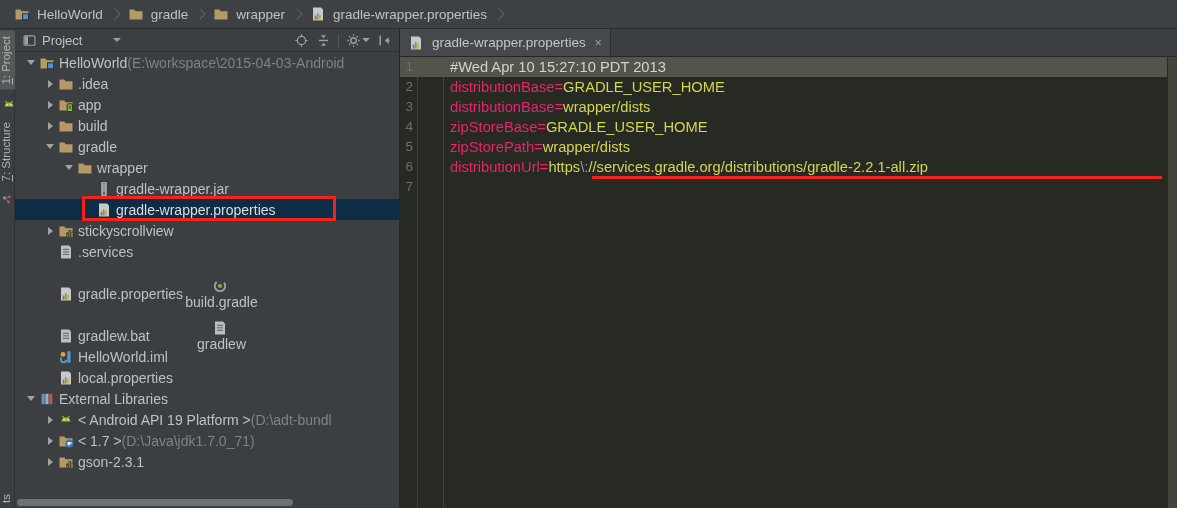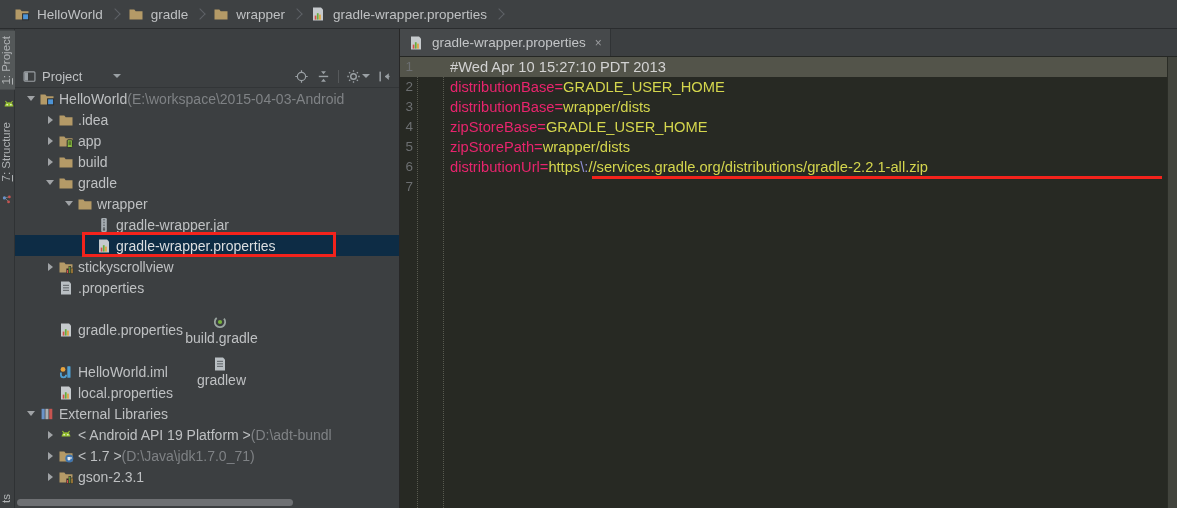--- a/index.html
+++ b/index.html
@@ -20,21 +20,21 @@
   .vbtn{writing-mode:vertical-rl;transform:rotate(180deg);font-size:11.5px;color:#b0b3b5;
     padding:5px 0;width:15px;text-align:center;}
   .vbtn u{text-decoration:underline;}
   .vbtn.active{background:#545859;}
   .sicon{width:13px;height:13px;display:block;}
   .vbtn.partial{margin-top:auto;margin-bottom:0;}
   
   .panel{width:384px;background:#3c3f41;border-right:1px solid #272727;
     display:flex;flex-direction:column;position:relative;flex:none;}
   .panel-header{height:22px;display:flex;align-items:center;gap:5px;padding:0 7px 0 7px;
-    color:#bfc1c3;font-size:13px;border-bottom:1px solid #323537;flex:none;margin-top:36px;}
+    color:#bfc1c3;font-size:13px;border-bottom:1px solid #323537;flex:none;}
   .caret-down{width:0;height:0;border-top:4px solid #9aa0a4;border-left:4px solid transparent;
     border-right:4px solid transparent;display:inline-block;}
   .hdr-caret{margin-left:26px;}
   .ph-icons{margin-left:auto;display:flex;align-items:center;gap:7px;}
   .ph-icon{display:flex;align-items:center;}
   .ph-divider{width:1px;height:13px;background:#56595b;}
   .gear-caret{margin-left:1px;}
   .tree{position:relative;flex:1;overflow:hidden;font-size:14px;color:#bec0c2;}
   .tree-row{height:21px;display:flex;align-items:center;white-space:nowrap;cursor:default;}
   .tree-row.selected{background:#0d2c45;color:#dcdee0;}
@@ -269,21 +269,21 @@
           <div class="tree-row" style="padding-left: 27px;">
             <span class="arrow "></span>
             <span class="ticon">
               <svg viewBox="0 0 16 16" width="16" height="16">
                 <path d="M3 1.5h8l2 2v11H3z" fill="#b9bfc3"></path>
                 <rect x="5" y="4.8" width="6" height="1.1" fill="#63686c"></rect>
                 <rect x="5" y="7.3" width="6" height="1.1" fill="#63686c"></rect>
                 <rect x="5" y="9.8" width="6" height="1.1" fill="#63686c"></rect>
               </svg>
             </span>
-            <span class="tlabel">.properties</span>
+            <span class="tlabel">.services</span>
           </div>
           <div class="tree-row" style="padding-left: 27px; flex-direction: column;">
             <span class="arrow "></span>
             <span class="ticon">
               <svg viewBox="0 0 16 16" width="16" height="16">
                 <circle cx="8" cy="8" r="5.2" fill="none" stroke="#9aa5a0" stroke-width="1.8" stroke-dasharray="24 9" transform="rotate(-40 8 8)"></circle>
                 <circle cx="8" cy="8" r="2.1" fill="#77b33c"></circle>
               </svg>
             </span>
             <span class="tlabel">build.gradle</span>
@@ -304,20 +304,32 @@
             <span class="arrow "></span>
             <span class="ticon">
               <svg viewBox="0 0 16 16" width="16" height="16">
                 <path d="M3 1.5h8l2 2v11H3z" fill="#b9bfc3"></path>
                 <rect x="5" y="4.8" width="6" height="1.1" fill="#63686c"></rect>
                 <rect x="5" y="7.3" width="6" height="1.1" fill="#63686c"></rect>
                 <rect x="5" y="9.8" width="6" height="1.1" fill="#63686c"></rect>
               </svg>
             </span>
             <span class="tlabel">gradlew</span>
+          </div>
+          <div class="tree-row" style="padding-left: 27px;">
+            <span class="arrow "></span>
+            <span class="ticon">
+              <svg viewBox="0 0 16 16" width="16" height="16">
+                <path d="M3 1.5h8l2 2v11H3z" fill="#b9bfc3"></path>
+                <rect x="5" y="4.8" width="6" height="1.1" fill="#63686c"></rect>
+                <rect x="5" y="7.3" width="6" height="1.1" fill="#63686c"></rect>
+                <rect x="5" y="9.8" width="6" height="1.1" fill="#63686c"></rect>
+              </svg>
+            </span>
+            <span class="tlabel">gradlew.bat</span>
           </div>
           <div class="tree-row" style="padding-left: 27px;">
             <span class="arrow "></span>
             <span class="ticon">
               <svg viewBox="0 0 16 16" width="16" height="16">
                 <rect x="9.3" y="2.2" width="3.2" height="11.6" rx="0.5" fill="#4f9fd2"></rect>
                 <circle cx="5" cy="5.4" r="2.4" fill="#e8a33d"></circle>
                 <path d="M2.9 8.4v2.4a2.6 2.6 0 0 0 5.2 0" fill="none" stroke="#4f9fd2" stroke-width="1.8"></path>
               </svg>
             </span>

